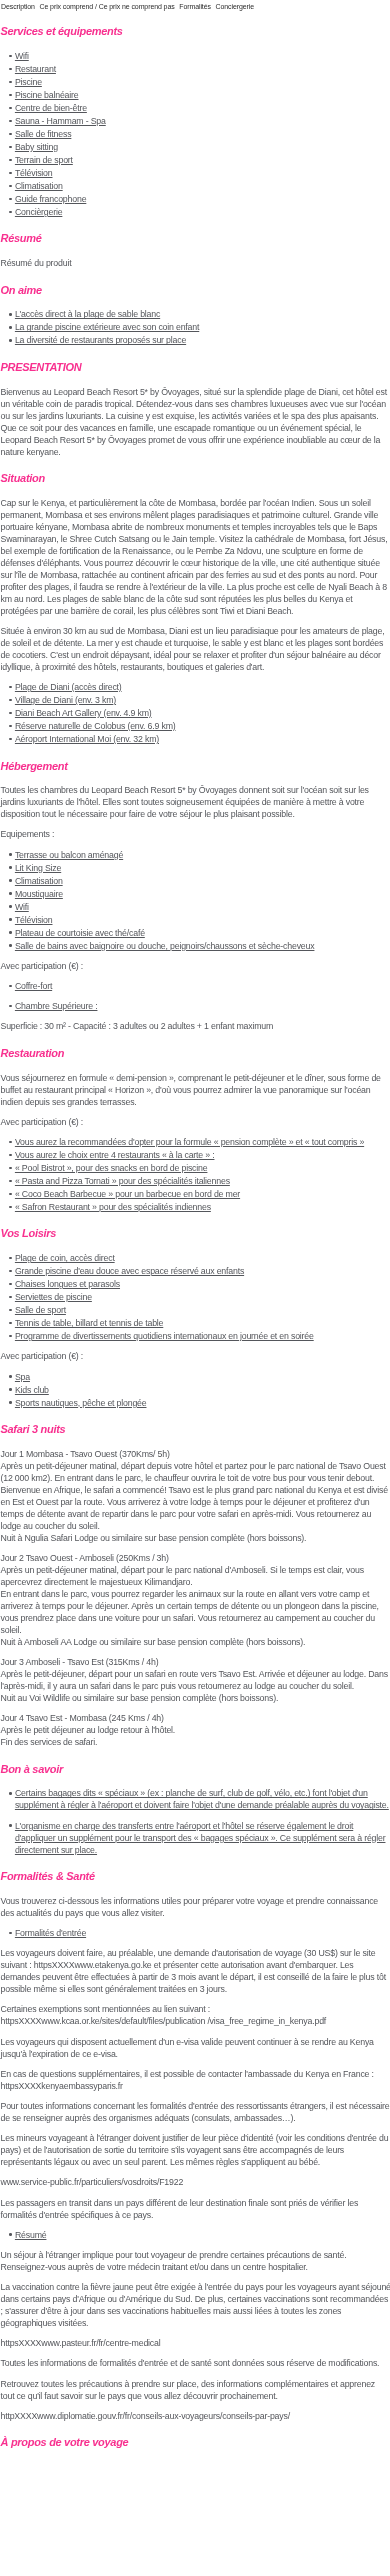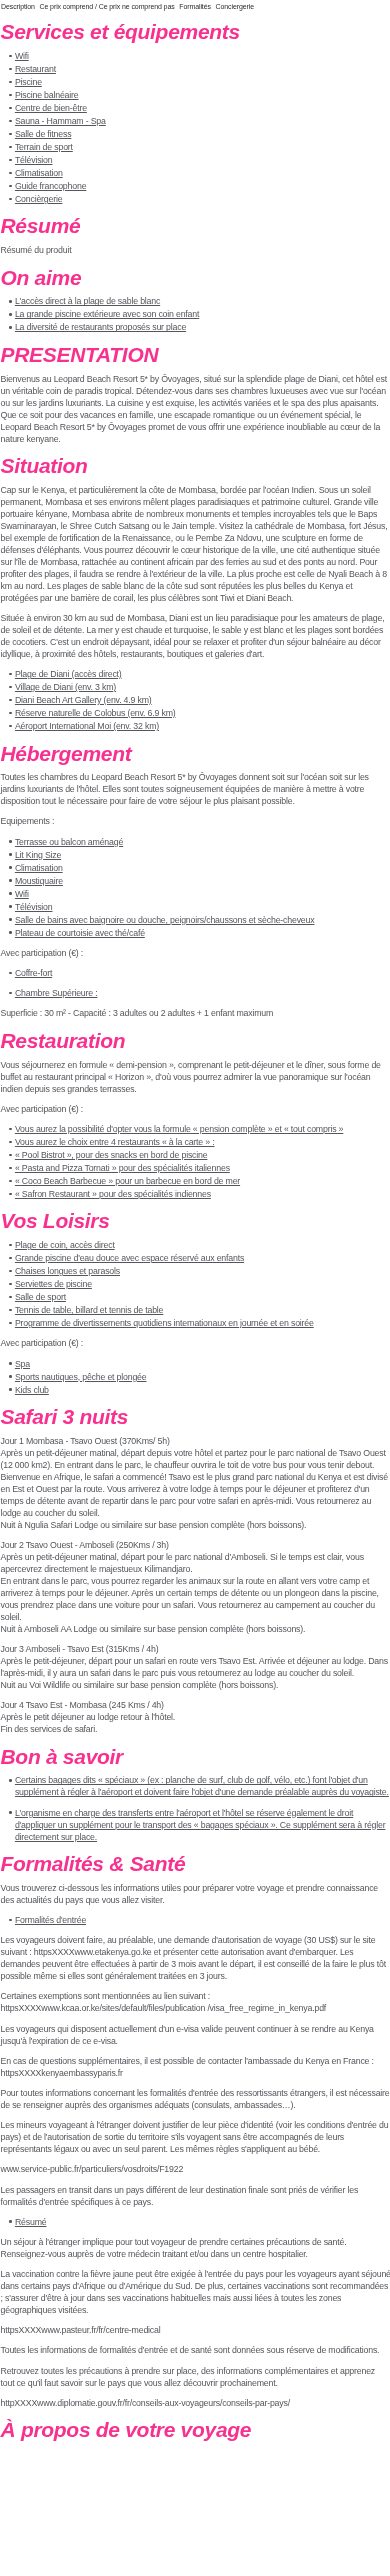--- a/index.html
+++ b/index.html
@@ -20,21 +20,21 @@
     padding: 2.6px 0 0 0.5px;
     font-size: 7px;
     line-height: 8.2px;
     letter-spacing: -0.1px;
     color: #2b2b2b;
   }
   .tab { cursor: pointer; white-space: nowrap; }
 
   h2 {
     color: #F8308F;
-    font-size: 21px;
+    font-size: 11px;
     line-height: 17.5px;
     font-weight: 700;
     font-style: italic;
     letter-spacing: -0.3px;
     margin: 12.4px 0 9.3px 0;
   }
 
   p { margin: 0 0 8.2px 0; }
 
   ul.bullets {
@@ -73,20 +73,21 @@
     <h2>Services et équipements</h2>
     <div>
         <ul class="bullets">
           <li>Wifi</li>
           <li>Restaurant</li>
           <li>Piscine</li>
           <li>Piscine balnéaire</li>
           <li>Centre de bien-être</li>
           <li>Sauna - Hammam - Spa</li>
           <li>Salle de fitness</li>
+          <li>Baby sitting</li>
           <li>Terrain de sport</li>
           <li>Télévision</li>
           <li>Climatisation</li>
           <li>Guide francophone</li>
           <li>Concièrgerie</li>
         </ul>
       </div>
   </section>
 
   <section>
@@ -134,41 +135,41 @@
     <div>
         <p>Toutes les chambres du Leopard Beach Resort 5* by Ôvoyages donnent soit sur l'océan soit sur les jardins luxuriants de l'hôtel. Elles sont toutes soigneusement équipées de manière à mettre à votre disposition tout le nécessaire pour faire de votre séjour le plus plaisant possible.</p>
         <p>Equipements :</p>
         <ul class="bullets">
           <li>Terrasse ou balcon aménagé</li>
           <li>Lit King Size</li>
           <li>Climatisation</li>
           <li>Moustiquaire</li>
           <li>Wifi</li>
           <li>Télévision</li>
+          <li>Plateau de courtoisie avec thé/café</li>
           <li>Salle de bains avec baignoire ou douche, peignoirs/chaussons et sèche-cheveux</li>
-          <li>Plateau de courtoisie avec thé/café</li>
         </ul>
         <p>Avec participation (€) :</p>
         <ul class="bullets">
           <li>Coffre-fort</li>
         </ul>
         <ul class="bullets">
           <li>Chambre Supérieure :</li>
         </ul>
         <p>Superficie : 30 m² - Capacité : 3 adultes ou 2 adultes + 1 enfant maximum</p>
       </div>
   </section>
 
   <section>
     <h2>Restauration</h2>
     <div>
         <p>Vous séjournerez en formule « demi-pension », comprenant le petit-déjeuner et le dîner, sous forme de buffet au restaurant principal « Horizon », d'où vous pourrez admirer la vue panoramique sur l'océan indien depuis ses grandes terrasses.</p>
         <p>Avec participation (€) :</p>
         <ul class="bullets">
-          <li>Vous aurez la possibilité d'opter vous la formule « pension complète » et « tout compris »</li>
+          <li>Vous aurez la recommandées d'opter pour la formule « pension complète » et « tout compris »</li>
           <li>Vous aurez le choix entre 4 restaurants « à la carte » :</li>
           <li>« Pool Bistrot », pour des snacks en bord de piscine</li>
           <li>« Pasta and Pizza Tornati » pour des spécialités italiennes</li>
           <li>« Coco Beach Barbecue » pour un barbecue en bord de mer</li>
           <li>« Safron Restaurant » pour des spécialités indiennes</li>
         </ul>
       </div>
   </section>
 
   <section>
@@ -179,22 +180,22 @@
           <li>Grande piscine d'eau douce avec espace réservé aux enfants</li>
           <li>Chaises longues et parasols</li>
           <li>Serviettes de piscine</li>
           <li>Salle de sport</li>
           <li>Tennis de table, billard et tennis de table</li>
           <li>Programme de divertissements quotidiens internationaux en journée et en  soirée</li>
         </ul>
         <p>Avec participation (€) :</p>
         <ul class="bullets">
           <li>Spa</li>
+          <li>Kids club</li>
           <li>Sports nautiques, pêche et plongée</li>
-          <li>Kids club</li>
         </ul>
       </div>
   </section>
 
 
   <section>
     <h2>Safari 3 nuits</h2>
     <div>
         <p>Jour 1 Mombasa - Tsavo Ouest (370Kms/ 5h)<br>Après un petit-déjeuner matinal, départ depuis votre hôtel et partez pour le parc national de Tsavo Ouest (12 000 km2). En entrant dans le parc, le chauffeur ouvrira le toit de votre bus pour vous tenir debout. Bienvenue en Afrique, le safari a commencé! Tsavo est le plus grand parc national du Kenya et est divisé en Est et Ouest par la route. Vous arriverez à votre lodge à temps pour le déjeuner et profiterez d'un temps de détente avant de repartir dans le parc pour votre safari en après-midi. Vous retournerez au lodge au coucher du soleil.<br>Nuit à Ngulia Safari Lodge ou similaire sur base pension complète (hors boissons).</p>
         <p>Jour 2 Tsavo Ouest - Amboseli (250Kms / 3h)<br>Après un petit-déjeuner matinal, départ pour le parc national d'Amboseli. Si le temps est clair, vous apercevrez directement le majestueux Kilimandjaro.<br>En entrant dans le parc, vous pourrez regarder les animaux sur la route en allant vers votre camp et arriverez à temps pour le déjeuner. Après un certain temps de détente ou un plongeon dans la piscine, vous prendrez place dans une voiture pour un safari. Vous retournerez au campement au coucher du soleil.<br>Nuit à Amboseli AA Lodge ou similaire sur base pension complète (hors boissons).</p>

